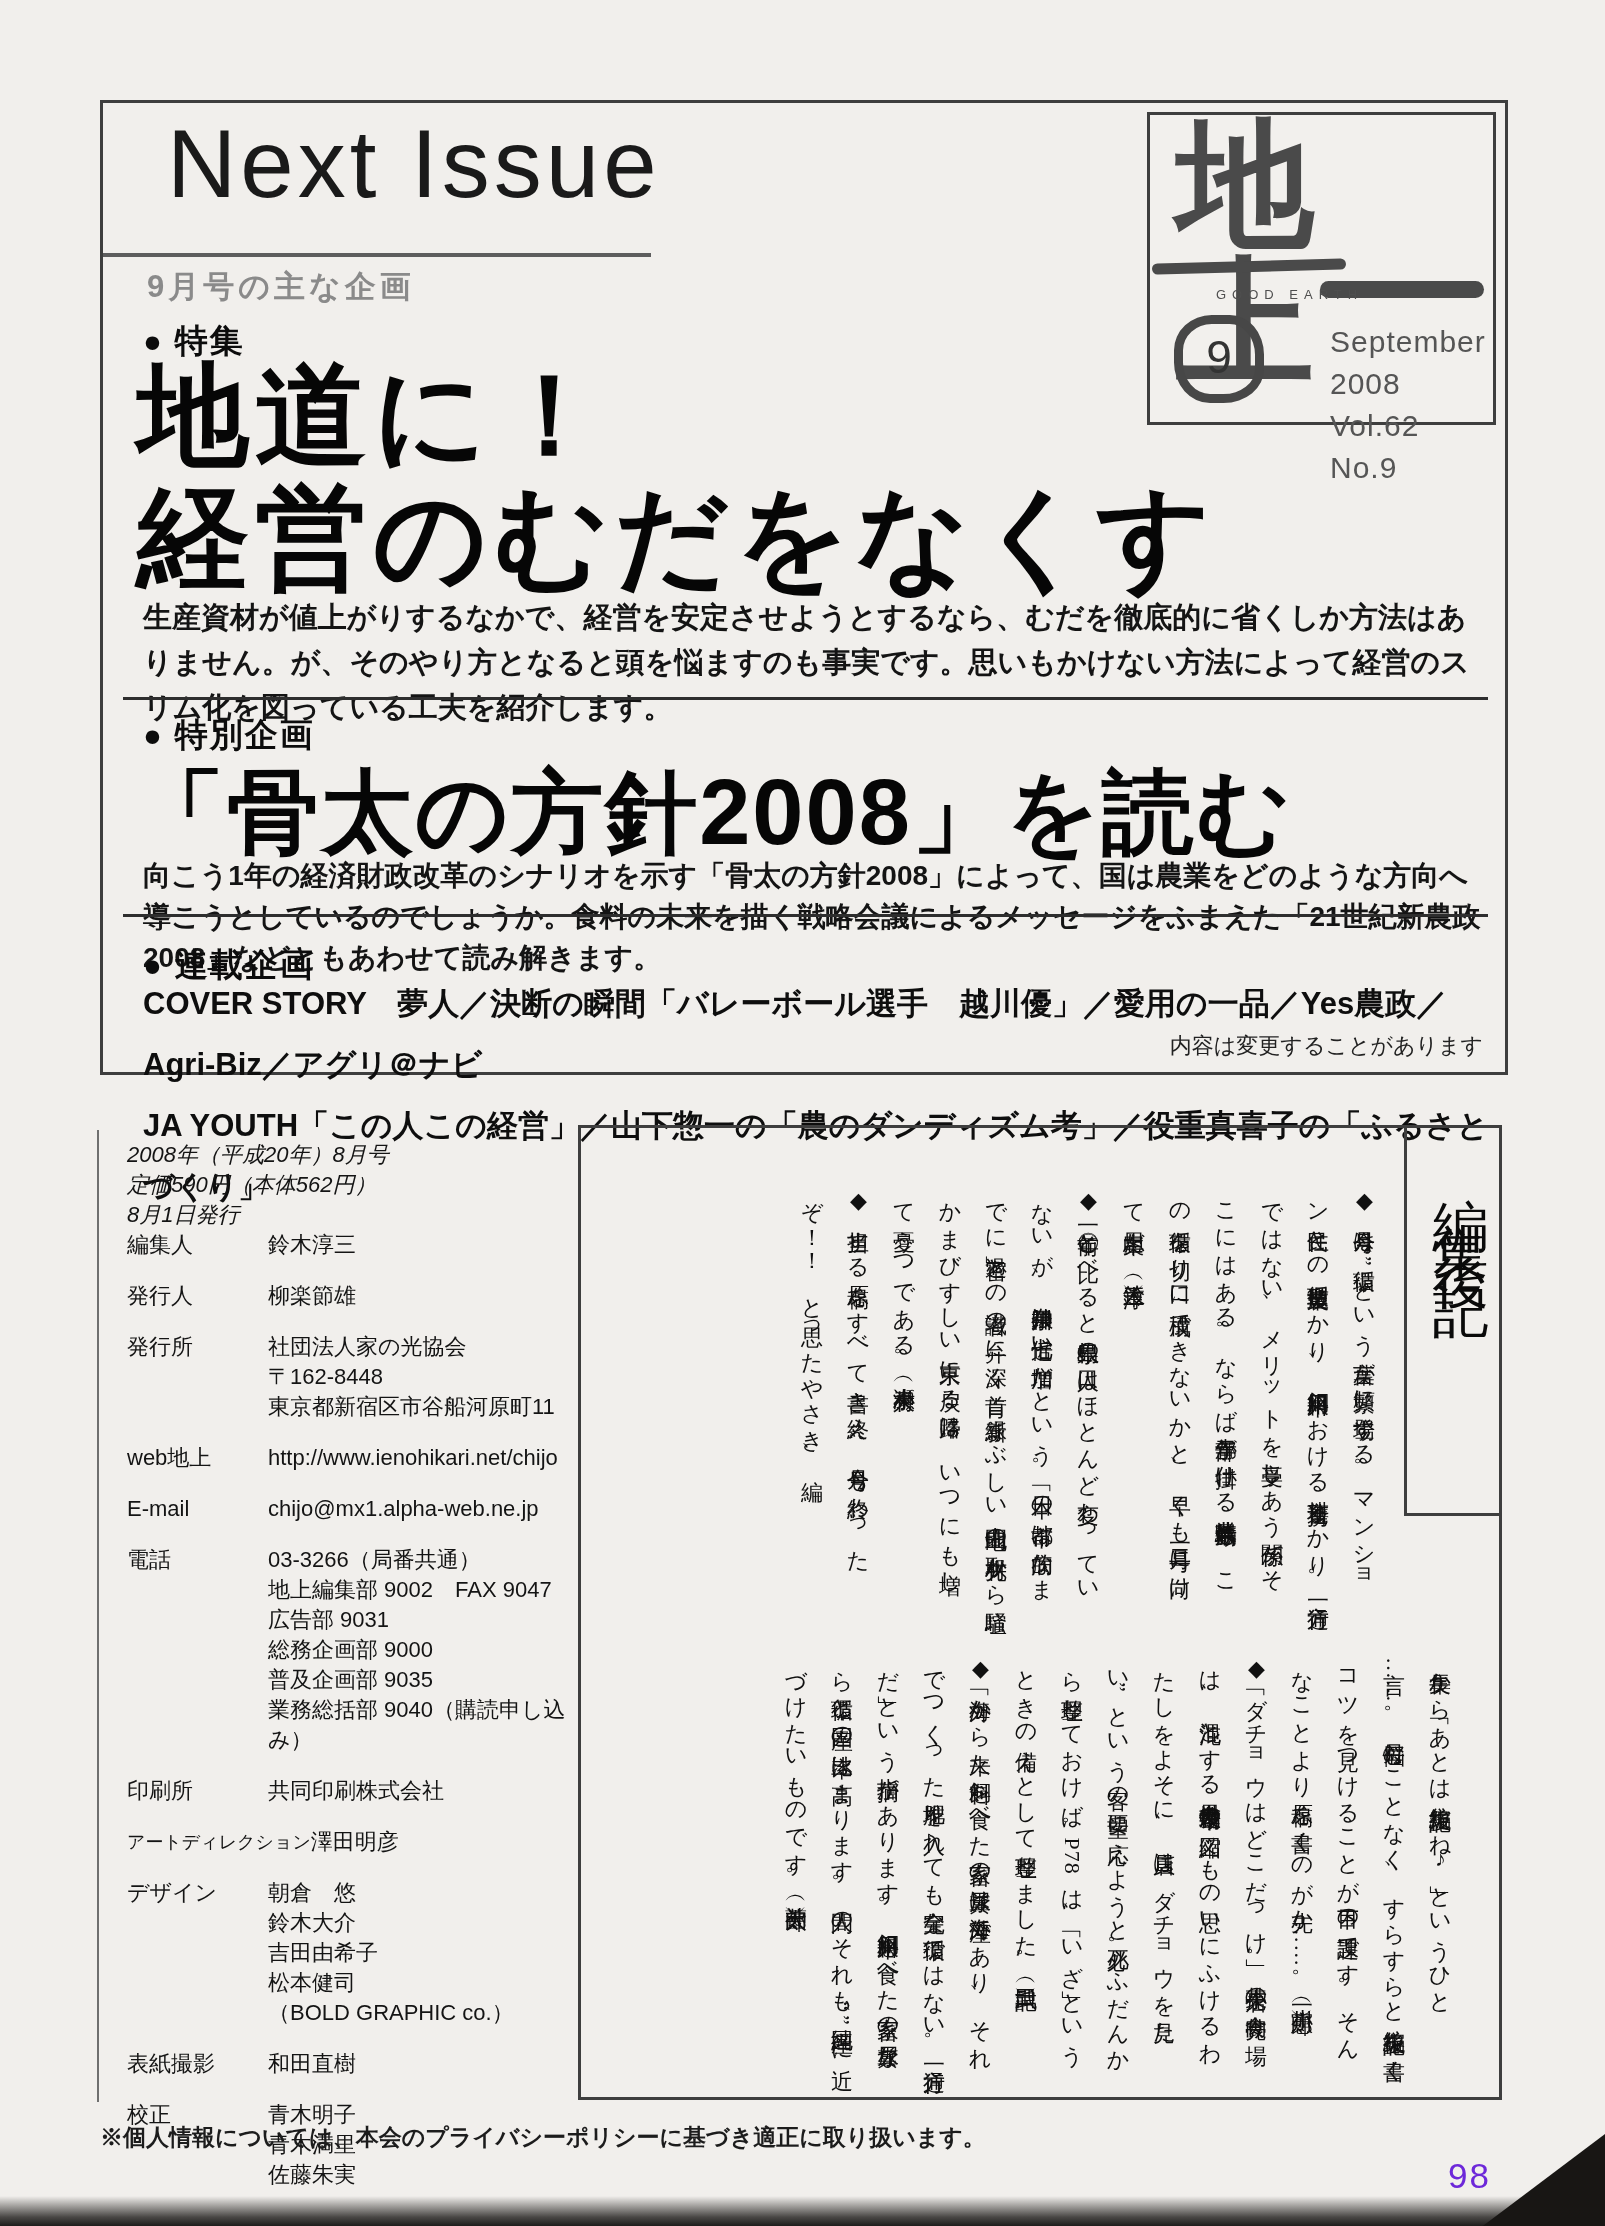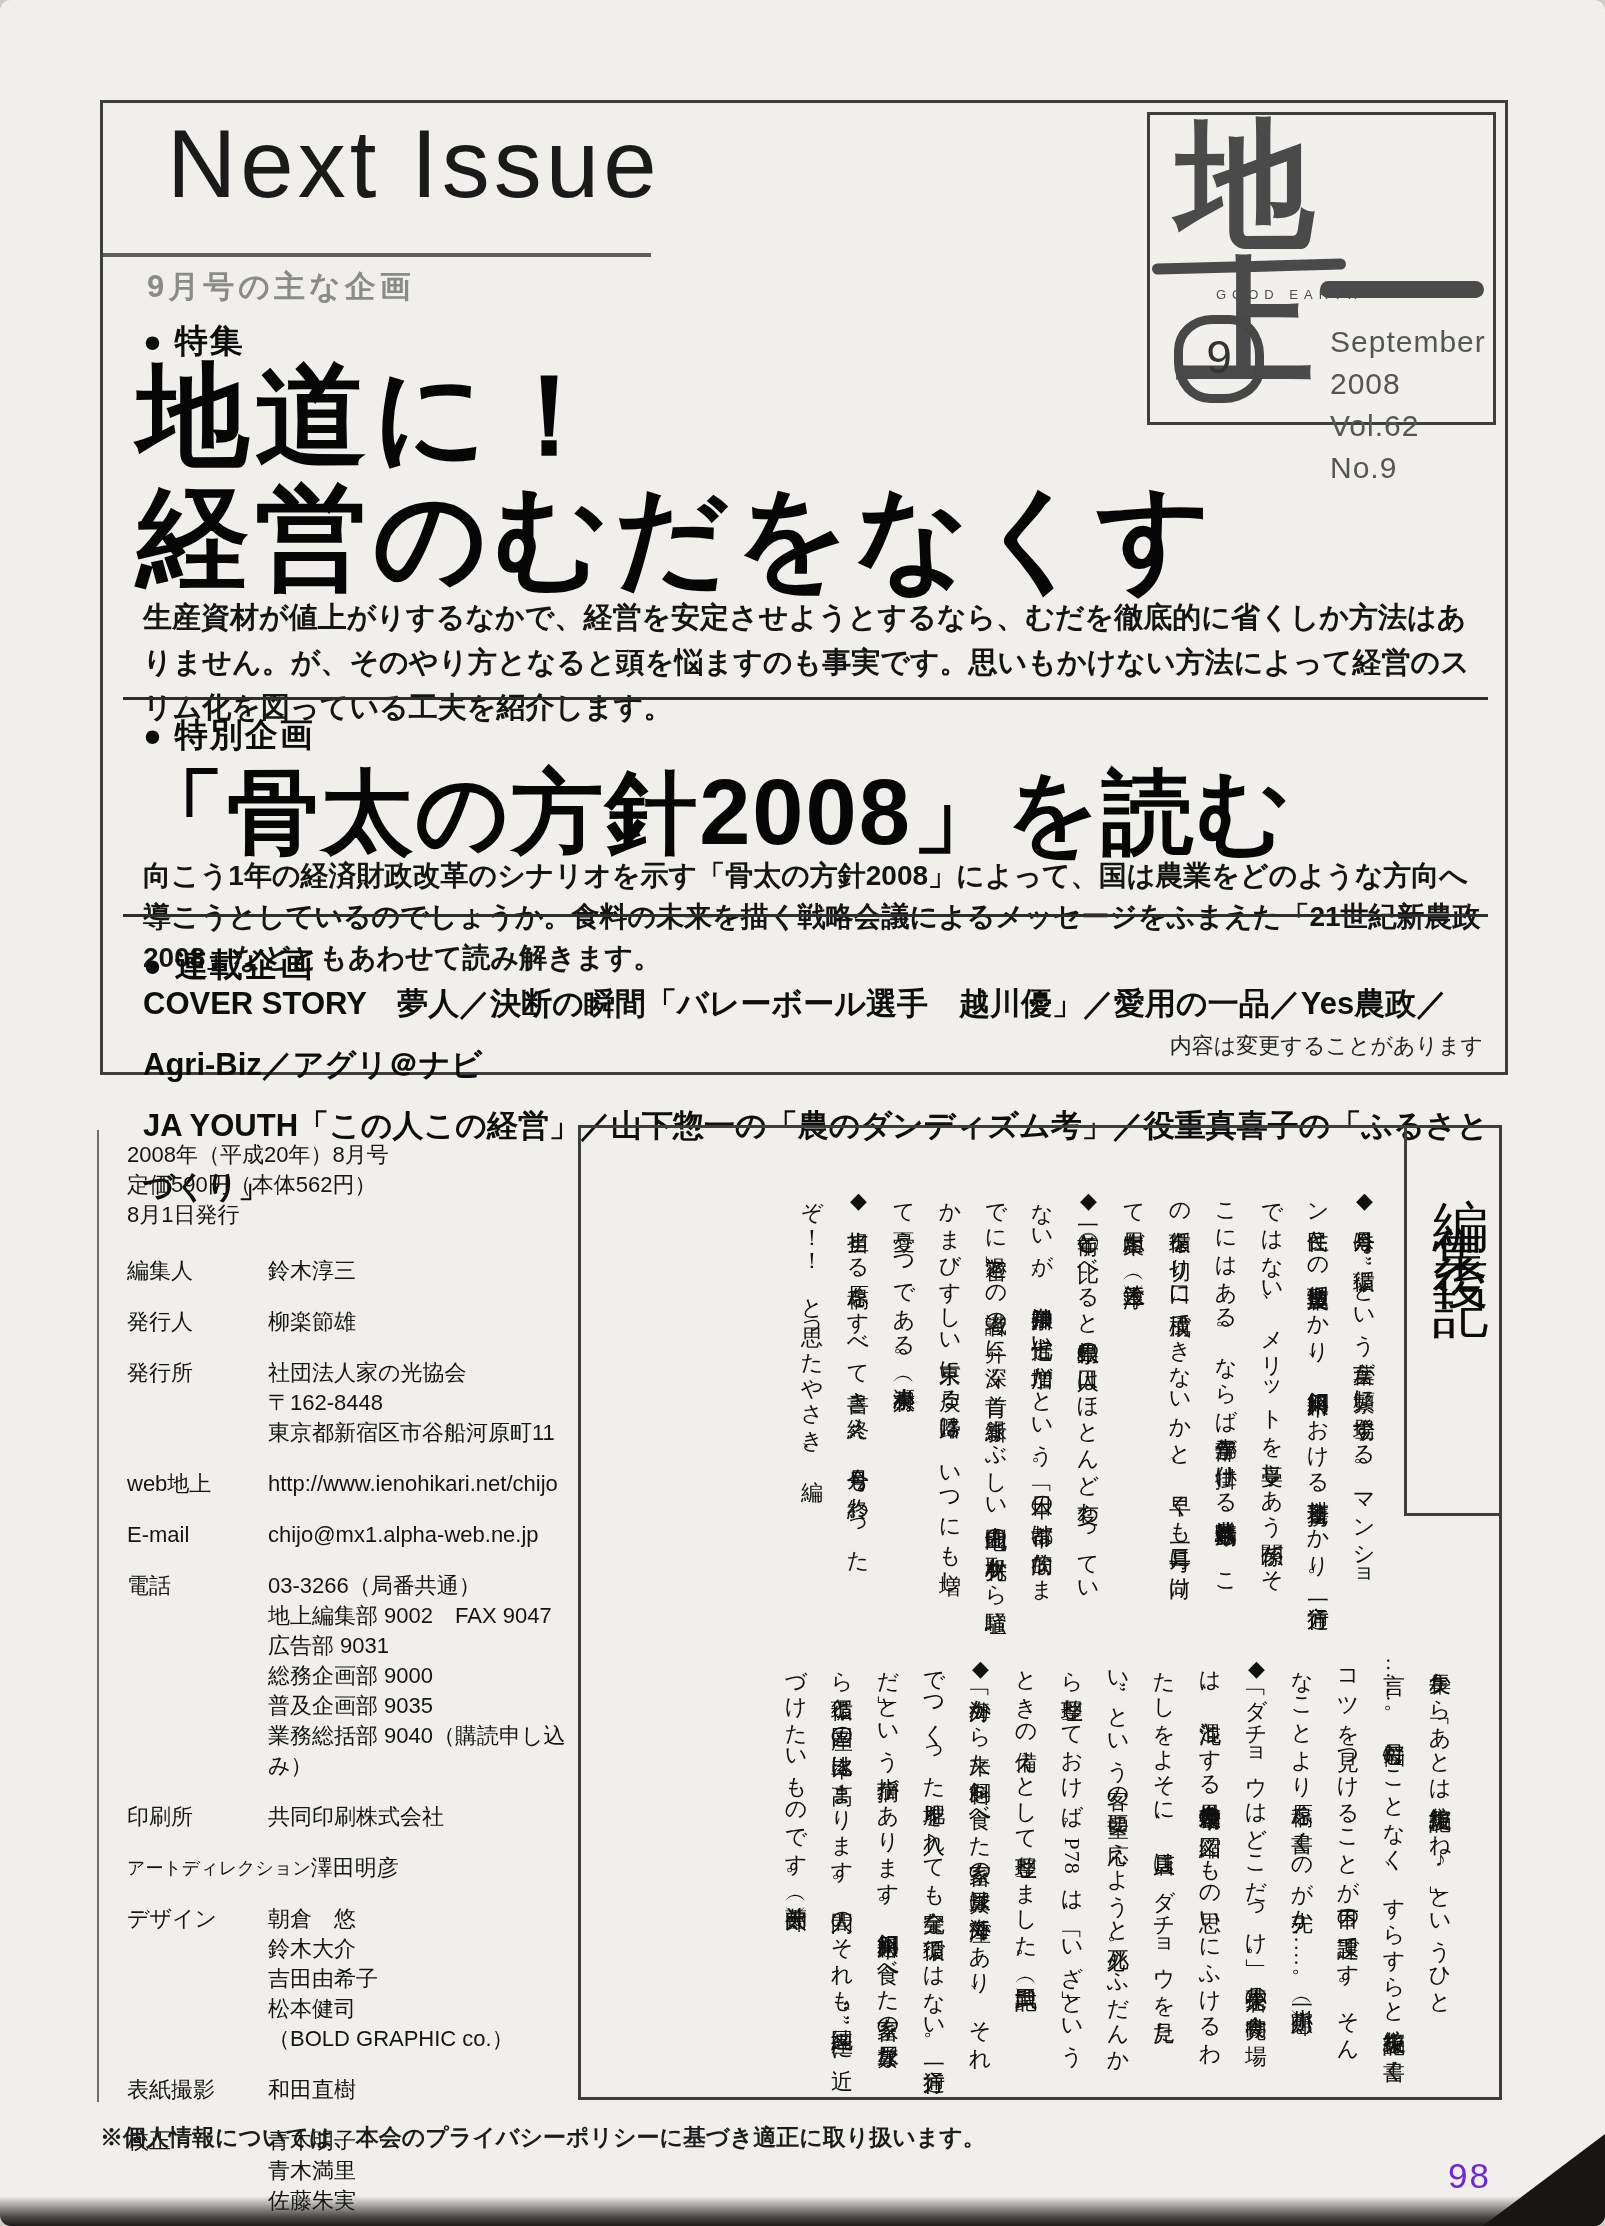--- a/index.html
+++ b/index.html
@@ -1,17 +1,17 @@
 <!DOCTYPE html>
 <html lang="ja"><head>
 <meta charset="utf-8">
 <style>
   html,body{margin:0;padding:0;background:#cfccc7;}
   .page{position:relative;width:1605px;height:2226px;margin:0 auto;background:#f1efec;
-        overflow:hidden;font-family:"Liberation Sans",sans-serif;color:#121212;border-radius:11px;}
+        overflow:hidden;font-family:"Liberation Sans",sans-serif;color:#121212;}
 
   
   .top-box{position:absolute;left:100px;top:100px;width:1408px;height:975px;
            border:3px solid #3e3e3e;box-sizing:border-box;}
   .next-issue{position:absolute;left:64px;top:6px;font-size:96px;font-weight:400;
               letter-spacing:4px;color:#1a1a1a;}
   .ni-underline{position:absolute;left:0;top:150px;width:548px;height:4px;background:#5d5d5d;}
   .ni-subtitle{position:absolute;left:44px;top:163px;font-size:31px;font-weight:bold;
                color:#8a8a8a;letter-spacing:4px;}
   .sec-label{position:absolute;left:40px;font-size:33px;font-weight:bold;color:#0c0c0c;letter-spacing:2px;}
@@ -40,21 +40,21 @@
   .logo-swoosh2{position:absolute;left:170px;top:166px;width:164px;height:17px;border-radius:9px;background:#4a4a4a;}
   .logo-goodearth{position:absolute;left:66px;top:172px;font-size:13px;letter-spacing:6px;color:#4e4e4e;}
   .logo-9box{position:absolute;left:24px;top:200px;width:90px;height:88px;border:9px solid #474747;
              box-sizing:border-box;border-radius:42% 38% 45% 40% / 40% 45% 38% 46%;}
   .logo-9{position:absolute;left:0;top:6px;width:100%;text-align:center;font-size:46px;color:#333;}
   .logo-date{position:absolute;left:132px;top:206px;font-size:30px;color:#555;line-height:42px;letter-spacing:1px;margin-left:48px;}
 
   
   .colophon-rule{position:absolute;left:97px;top:1130px;width:2px;height:972px;background:#6f6f6f;}
   .colophon{position:absolute;left:127px;top:1140px;width:440px;font-size:22px;line-height:30px;color:#141414;}
-  .c-head{margin-bottom:26px;}
+  .c-head{font-style:italic;}
   .c-row{display:flex;margin-bottom:21px;}
   .c-label{flex:0 0 141px;white-space:nowrap;}
   .c-label.small{font-size:18px;line-height:30px;}
   .c-vals{flex:1;}
 
   
   .note-box{position:absolute;left:578px;top:1125px;width:924px;height:975px;
             border:3px solid #3e3e3e;box-sizing:border-box;}
   .note-title-box{position:absolute;right:0;top:0;width:95px;height:388px;
                   border-left:3px solid #3e3e3e;border-bottom:3px solid #3e3e3e;box-sizing:border-box;}

